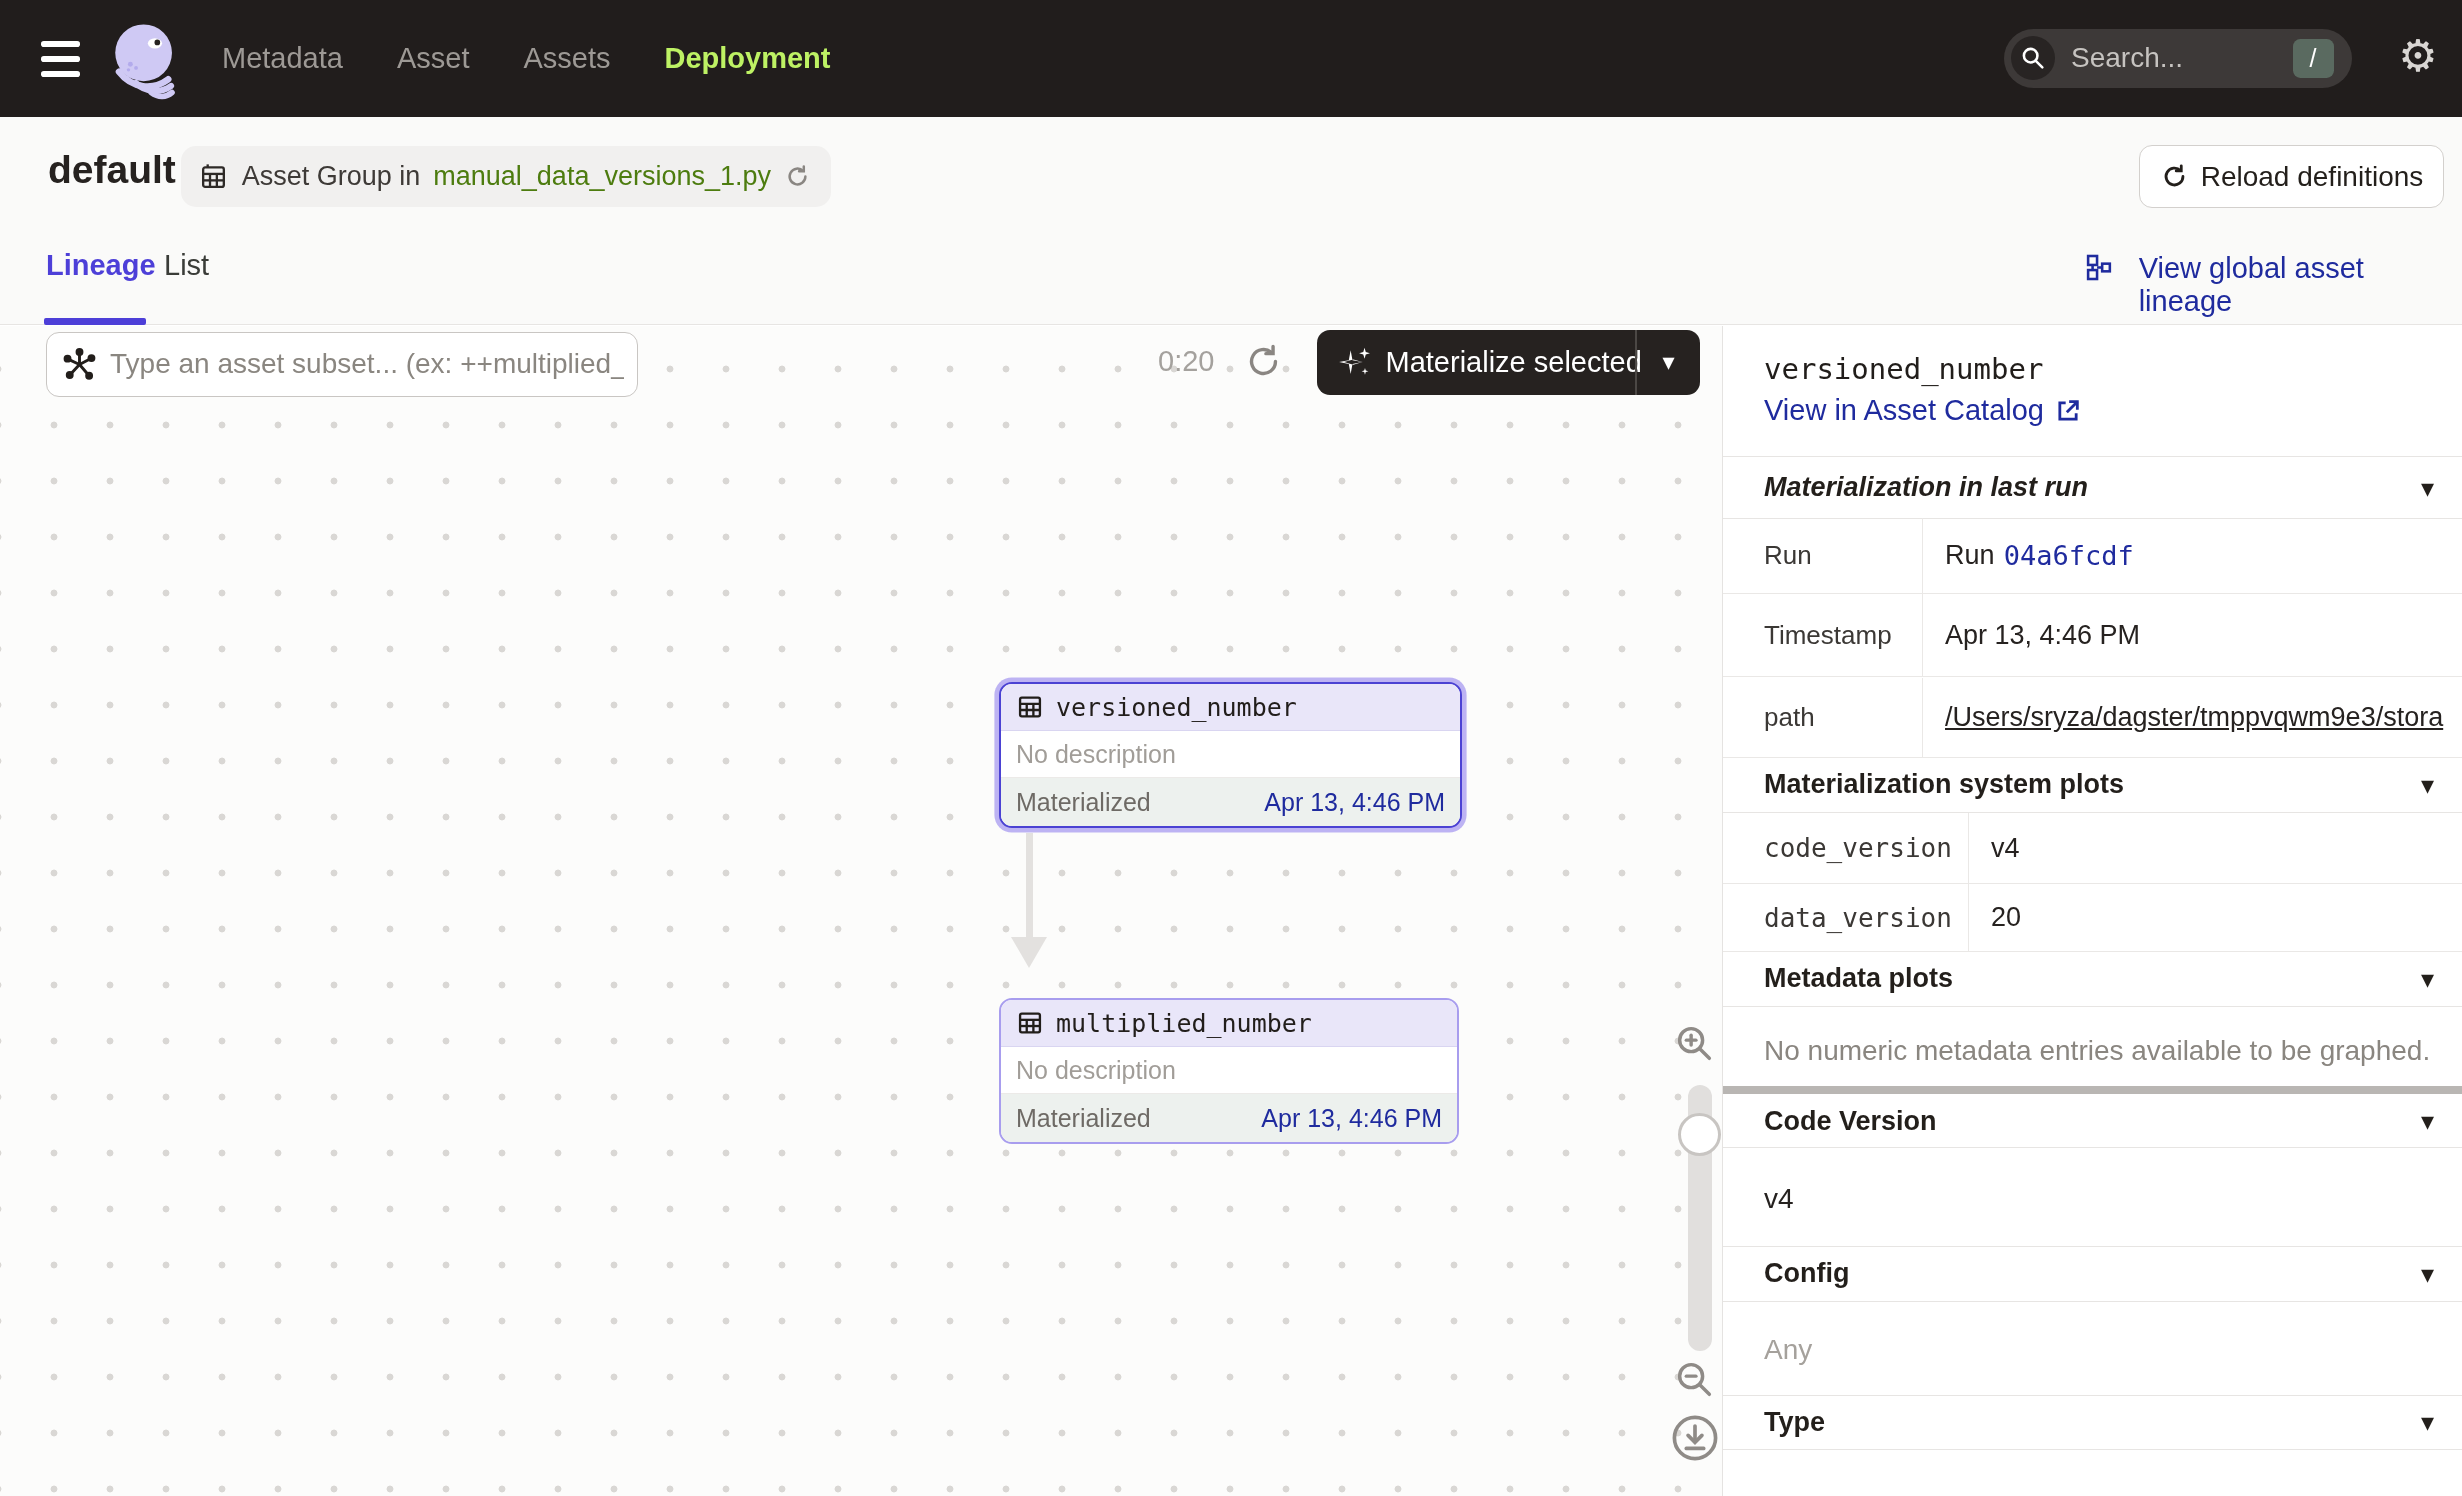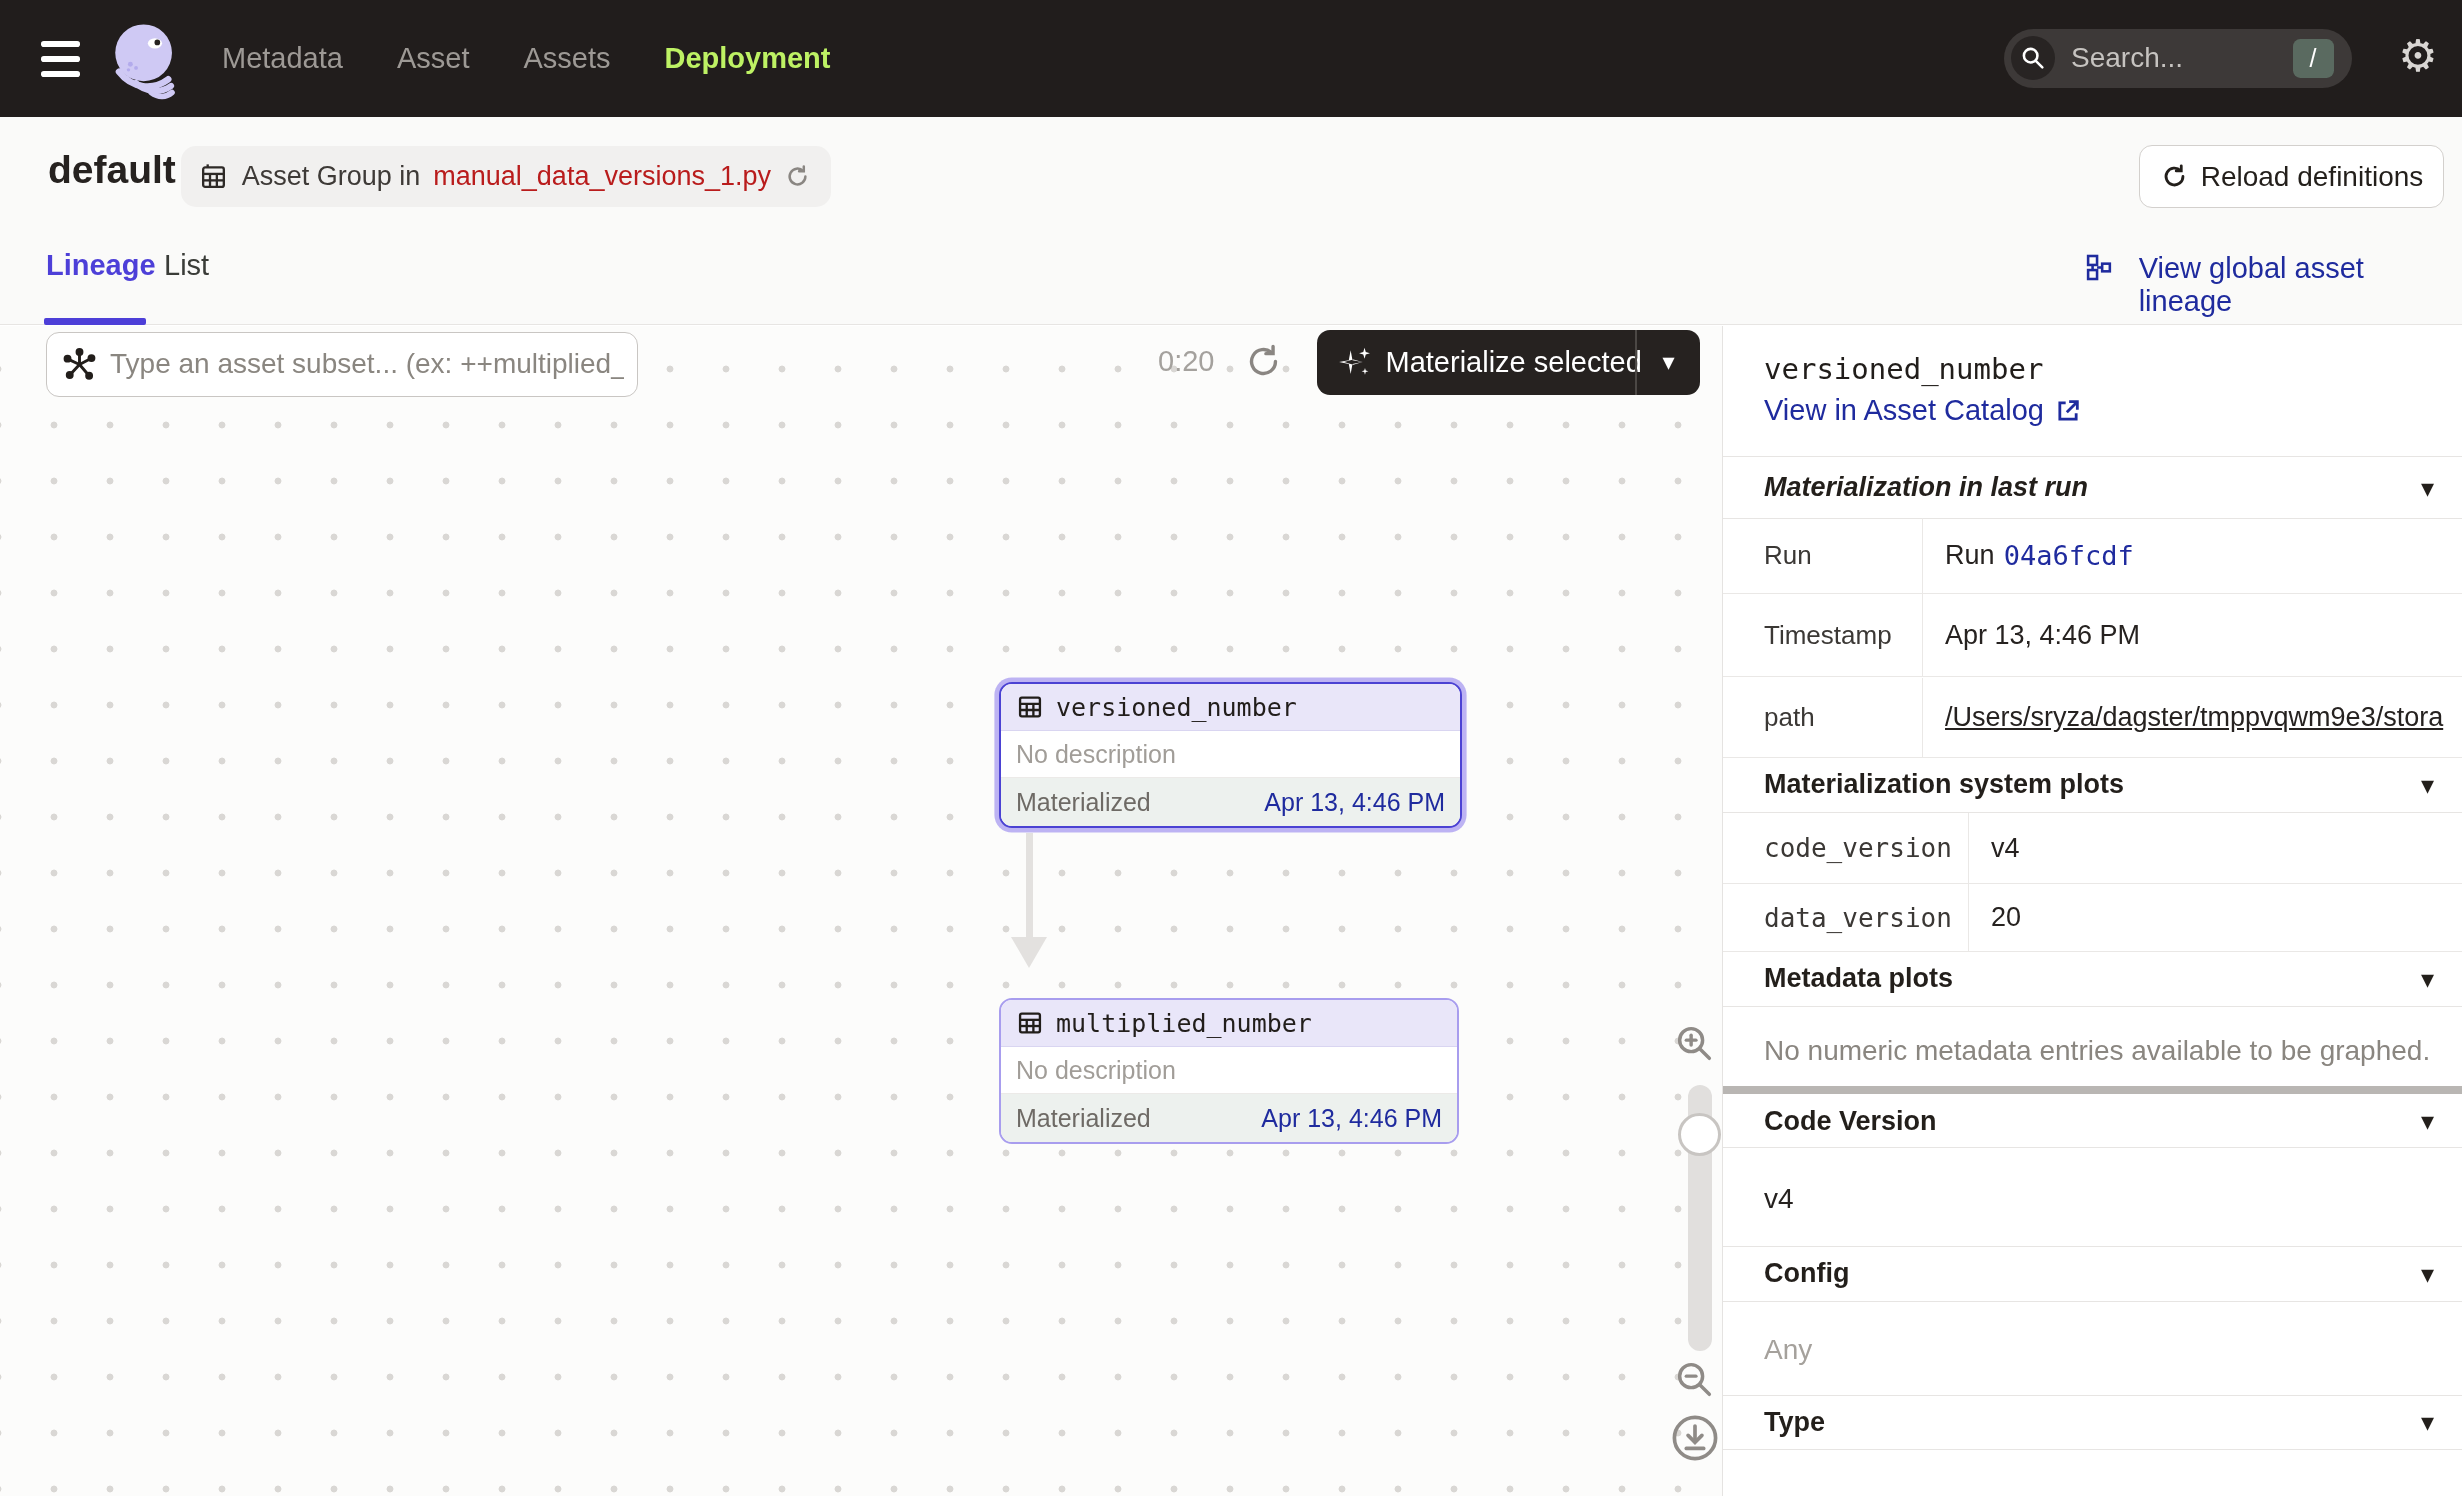--- a/index.html
+++ b/index.html
@@ -29,21 +29,21 @@
   .gear { position:absolute; left:2390px; top:28px; width:56px; height:56px; color:#D9D6D3; font-size:44px;
           line-height:56px; text-align:center; cursor:pointer; font-family:"DejaVu Sans",sans-serif; }
 
   
   .pagehead { position:absolute; left:0; top:117px; width:2462px; height:208px; background:#FAFAF9;
               border-bottom:0.9px solid #E7E5E3; }
   .pagetitle { position:absolute; left:48px; top:31px; font-size:39px; font-weight:bold; color:#262220; }
   .grouppill { position:absolute; left:181px; top:29px; height:61px; background:#F1F0EF; border-radius:15px;
                display:flex; align-items:center; gap:13px; padding:0 20.4px 0 16.7px; }
   .grouppill .ptext { font-size:27px; color:#3E3A37; }
-  .grouppill a { font-size:27px; color:#b91c1c; text-decoration:none; cursor:pointer; }
+  .grouppill a { font-size:27px; color:#4d7c0f; text-decoration:none; cursor:pointer; }
   .iconrefresh { color:#8A8682; display:inline-flex; cursor:pointer; }
   .reloadbtn { position:absolute; left:2139px; top:28px; width:305px; height:63px; background:#fff;
                border:1.9px solid #D3D0CD; border-radius:13px; display:flex; align-items:center; justify-content:center;
                gap:12px; font-size:28px; color:#231F1B; cursor:pointer; }
   .tab { position:absolute; top:132px; font-size:29px; cursor:pointer; }
   .tab.lineage { left:46px; color:#4D3FD8; font-weight:bold; }
   .tab.list { left:164px; color:#3A3C38; font-weight:normal; }
   .tabline { position:absolute; left:44px; top:201px; width:102px; height:6.5px; background:#4D3FD8; border-radius:1.9px; }
   .globallink { position:absolute; left:2083px; top:135px; display:flex; gap:25px;
                 color:#1F2B9E; font-size:29px; cursor:pointer; }

